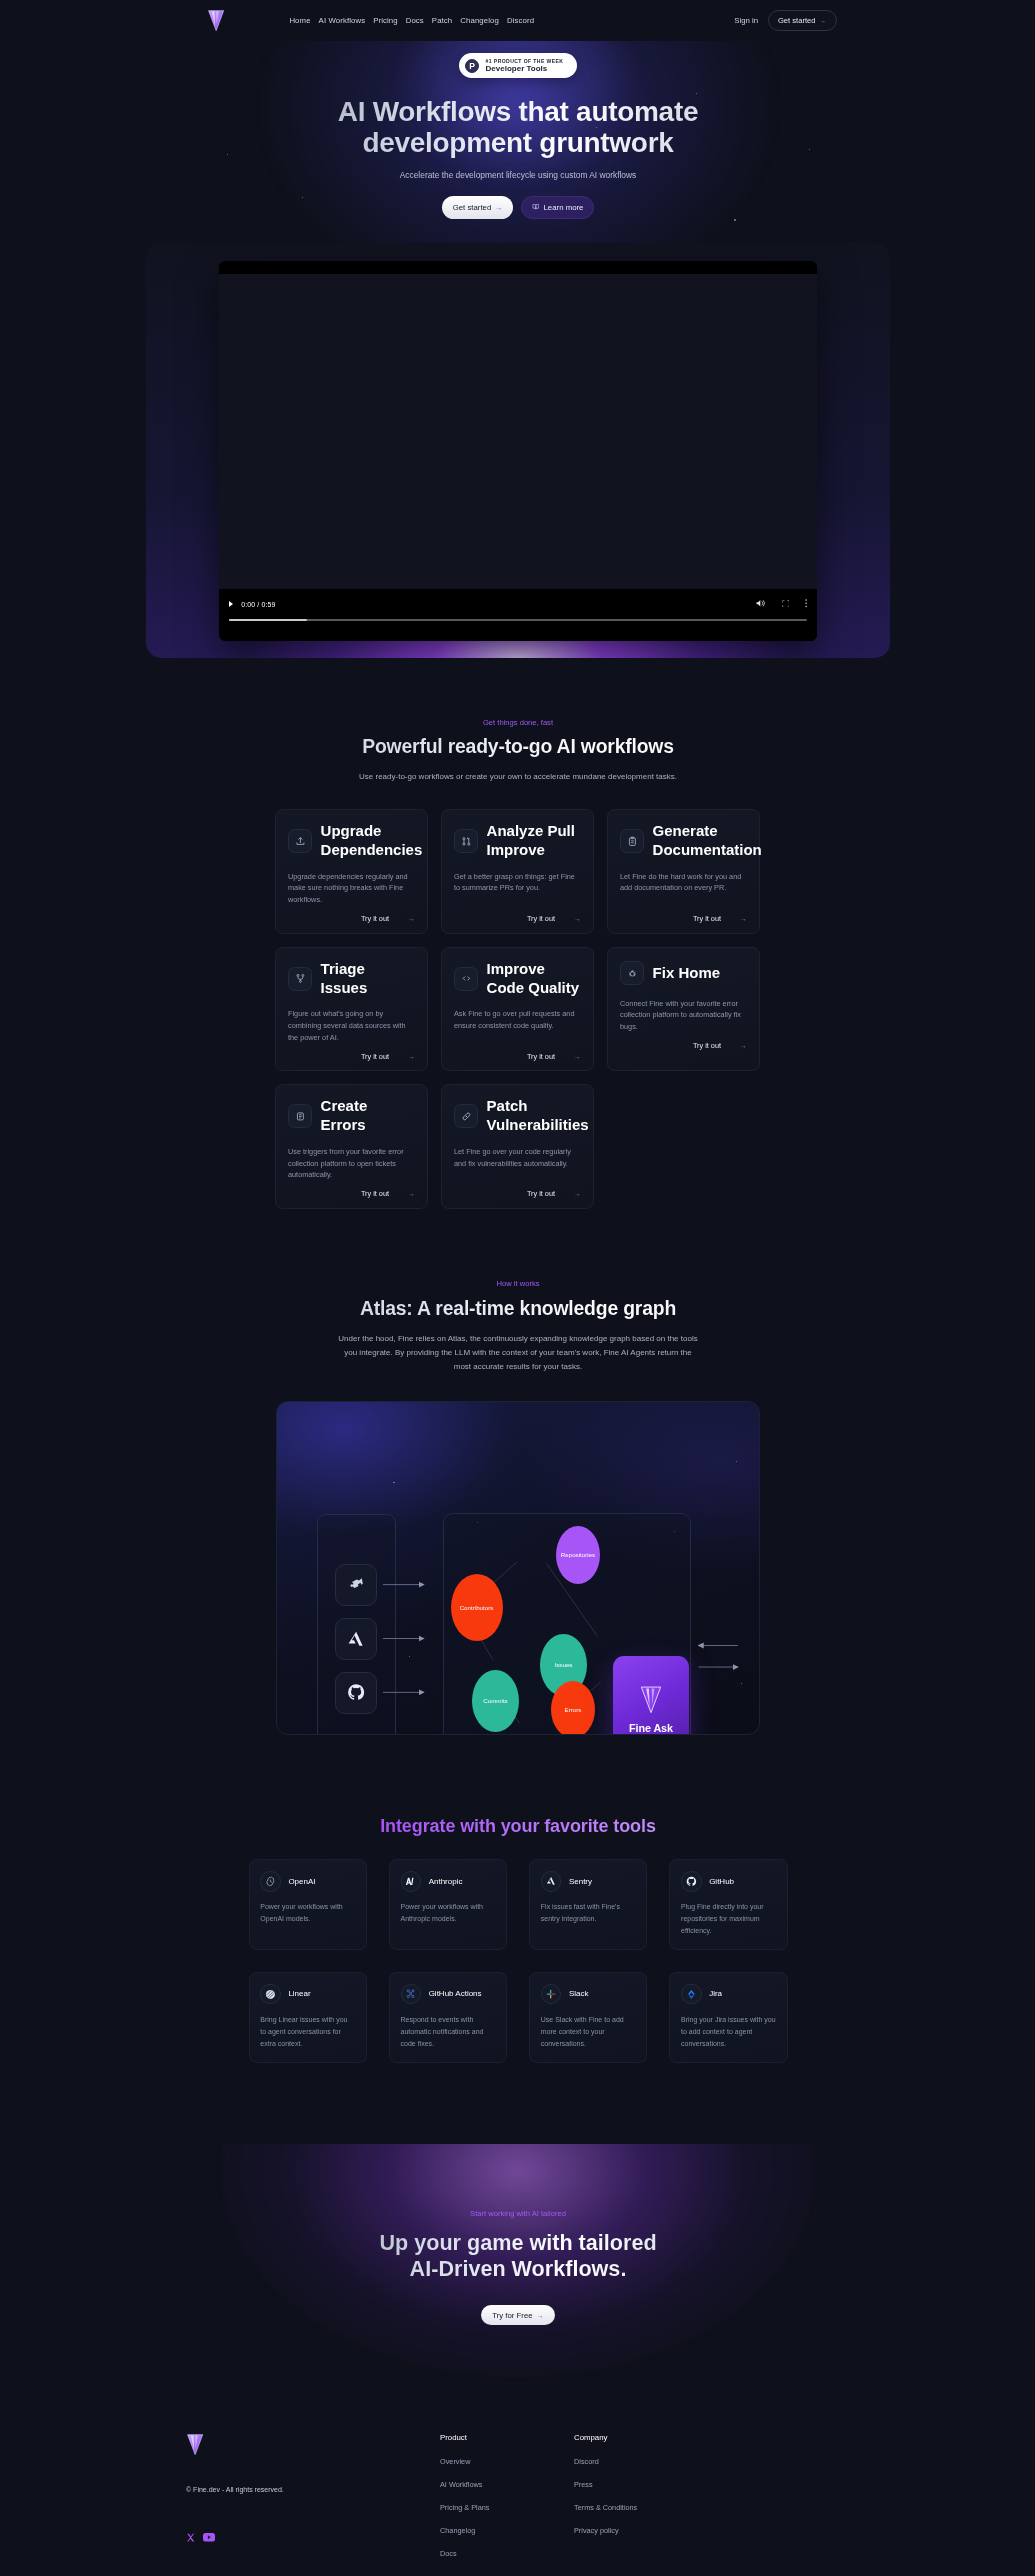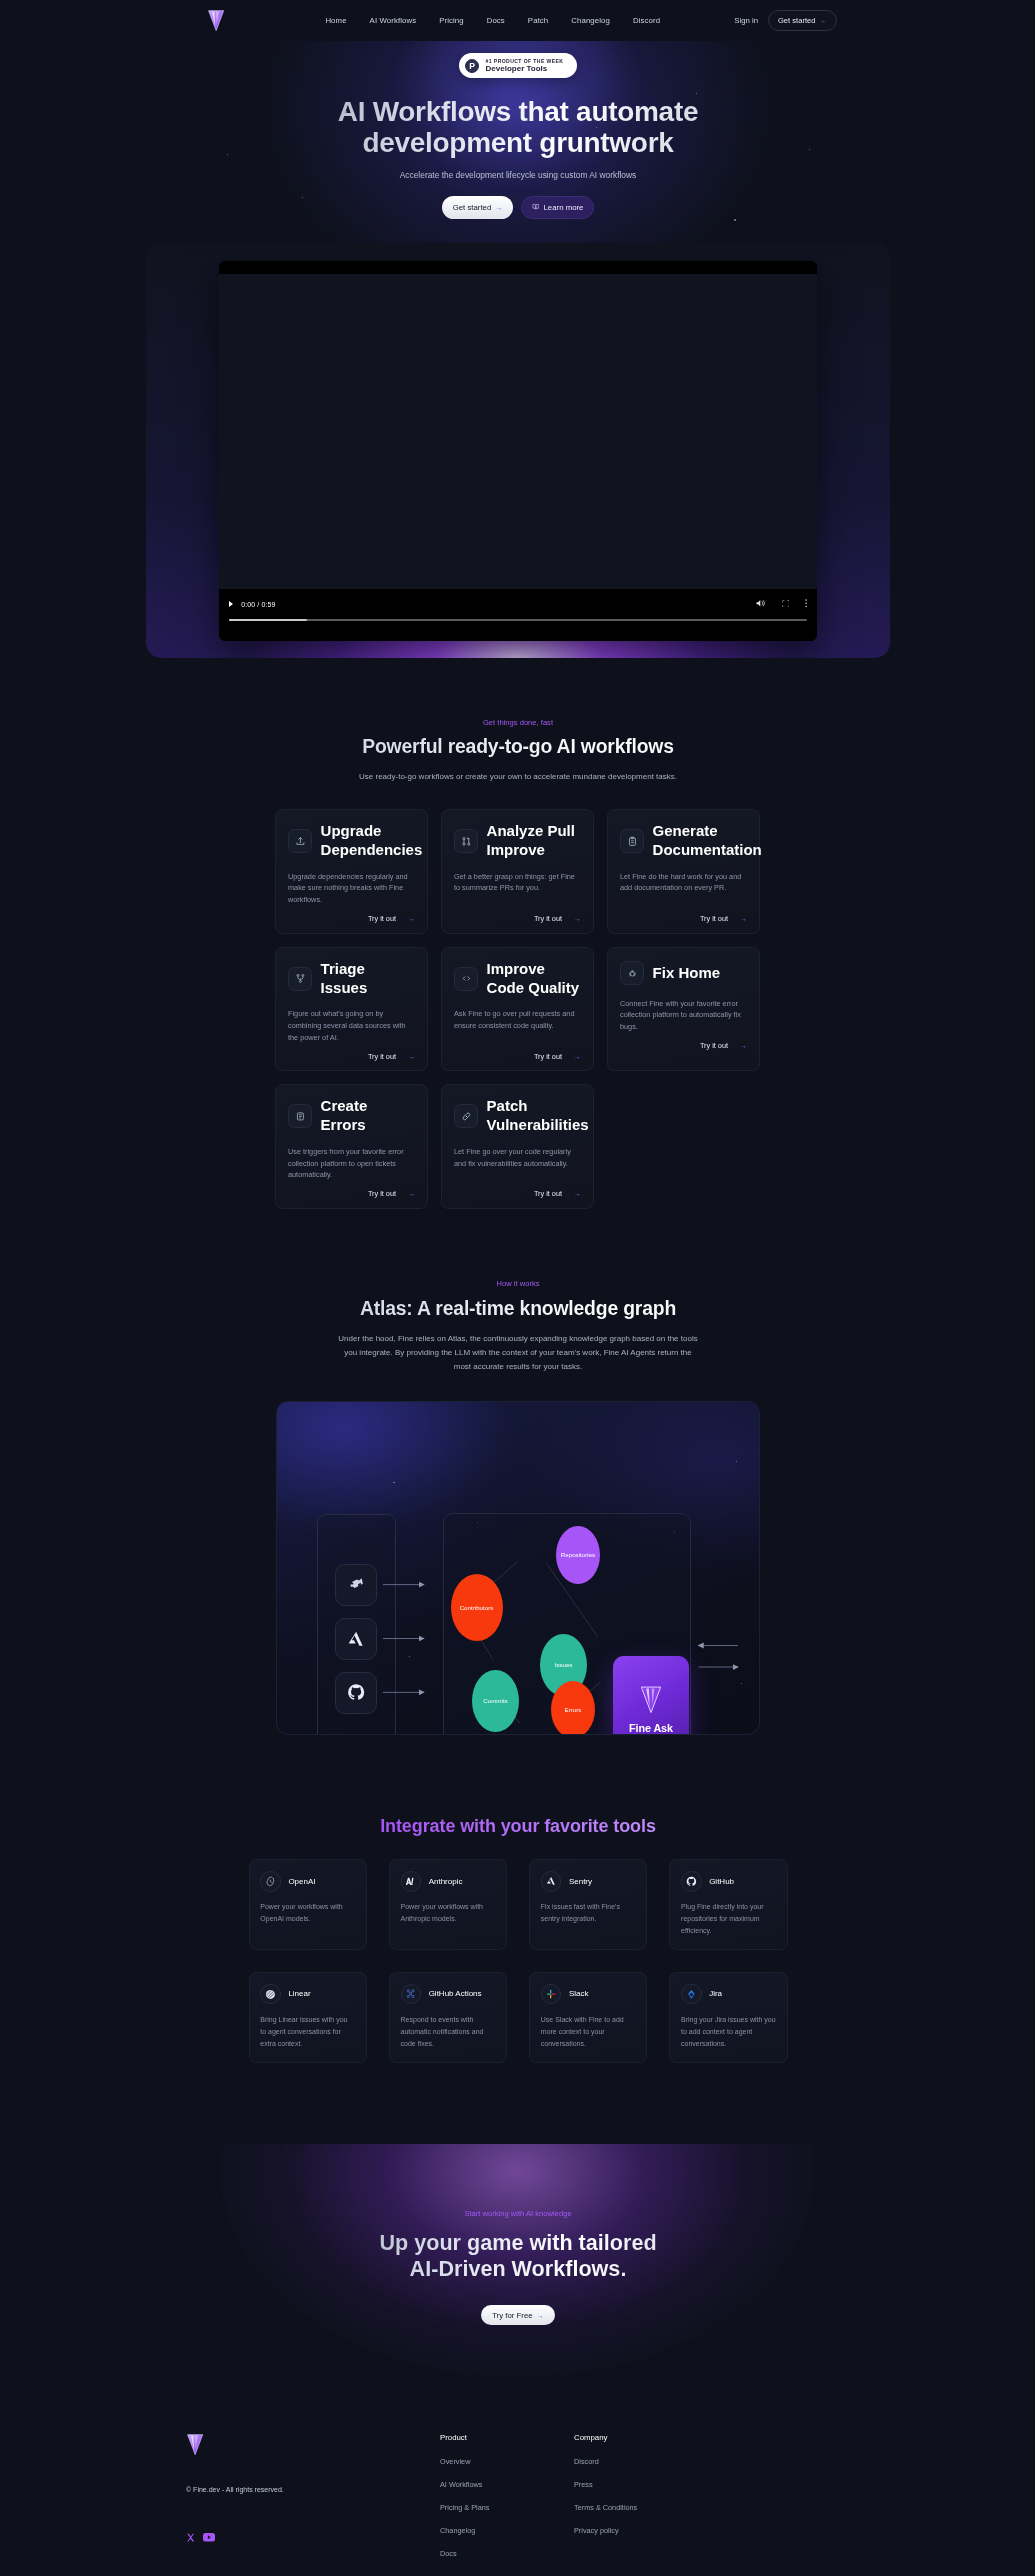--- a/index.html
+++ b/index.html
@@ -10,21 +10,21 @@
     color:#e8ebf2; overflow-x:hidden; position:relative;
   }
   .page { width:1036px; position:relative; }
 
   
   .nav-wrap{position:relative;height:41px;z-index:40;}
   .nav{width:1036px;height:41px;display:flex;align-items:center;justify-content:center;gap:0;}
   .nav-inner{width:637px;display:flex;align-items:center;}
   .logo{width:18.3px;height:22.7px;position:relative;margin-left:7.6px;}
   .logo svg{display:block;}
-  .nav-links{display:flex;align-items:center;gap:23px;margin-left:100px;}
+  .nav-links{display:flex;align-items:center;gap:8px;margin-left:64px;}
   .nav-links a{color:#cdd3e1;text-decoration:none;font-size:7.8px;letter-spacing:0.1px;}
   .nav-right{margin-left:auto;display:flex;align-items:center;gap:9.7px;}
   .signin{color:#cdd3e1;font-size:7.8px;text-decoration:none;}
   .btn-outline{
     border:0.5px solid #2e3346;border-radius:539px;padding:4.9px 9.2px;
     font-size:7.6px;color:#e3e7f1;display:inline-flex;align-items:center;gap:3.8px;
     background:rgba(255,255,255,.012);
   }
   .arw{color:#9b5cf6;font-size:7px;}
 
@@ -118,21 +118,21 @@
     padding:12px 12px 9.7px;text-align:left;display:flex;flex-direction:column;
   }
   .card-head{display:flex;align-items:center;gap:8.6px;min-height:27px;}
   .card-ico{
     width:24px;height:24px;min-width:24px;border-radius:6.5px;border:0.5px solid #252a3d;
     background:#181d2c;display:flex;align-items:center;justify-content:center;color:#b7c0d4;
   }
   .card-title{font-size:15px;font-weight:bold;color:#fff;line-height:1.25;}
   .card-body{margin-top:10.8px;font-size:7.3px;line-height:1.62;color:#8d95a9;min-height:36px;}
   .card-foot{margin-top:7.6px;display:flex;justify-content:flex-end;}
-  .tryit{color:#e6e9f1;font-size:7.3px;display:inline-flex;align-items:center;gap:12px;}
+  .tryit{color:#e6e9f1;font-size:7.3px;display:inline-flex;align-items:center;gap:19px;}
 
   
   .atlas-stage{
     position:relative;margin:27px auto 0;width:484px;height:334px;border-radius:12px;overflow:hidden;
     background:
       radial-gradient(ellipse 302px 194px at 14% 8%, rgba(62,56,190,.55) 0%, rgba(24,24,70,.22) 55%, rgba(11,13,24,0) 100%),
       radial-gradient(ellipse 281px 162px at 92% 18%, rgba(52,44,150,.30) 0%, rgba(11,13,24,0) 70%),
       linear-gradient(160deg,#151a3c 0%,#0e1020 55%,#0b0d18 100%);
     border:0.5px solid #1b2137;
   }
@@ -706,21 +706,21 @@
           <div class="int-name">Jira</div>
         </div>
         <div class="int-desc">Bring your Jira issues with you to add context to agent conversations.</div>
       </div>
 
     </div>
   </section>
 
   <section class="cta">
     <div class="cta-glow"></div>
-    <div class="eyebrow" style="position:relative;">Start working with AI knowledge</div>
+    <div class="eyebrow" style="position:relative;">Start working with AI tailored</div>
     <h2 class="cta-title">
       <span>Up your game with tailored</span><br>
       <span>AI-Driven Workflows.</span>
     </h2>
     <div style="position:relative;margin-top:24px;display:flex;justify-content:center;">
       <div class="btn-light">
         <span>Try for Free</span>
         <span class="arw">→</span>
       </div>
     </div>

